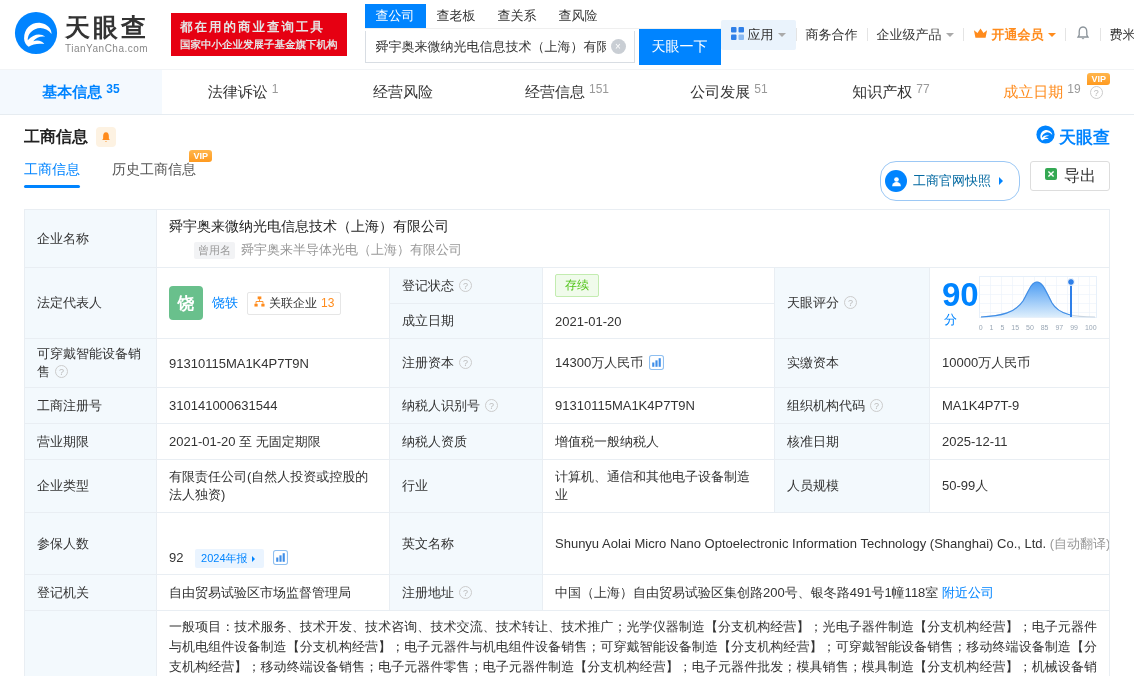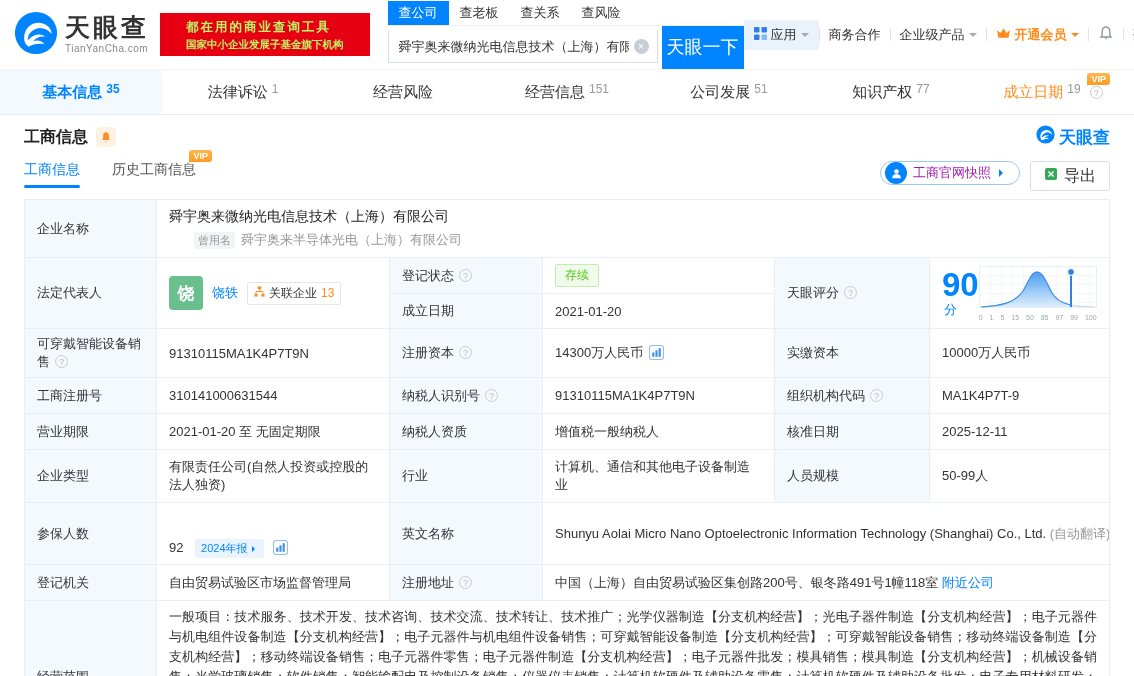--- a/index.html
+++ b/index.html
@@ -4,34 +4,34 @@
 <style>
   * { box-sizing: border-box; margin: 0; padding: 0; }
   html,body { width:1134px; height:676px; overflow:hidden; background:#fff;
     font-family:"Liberation Sans","DejaVu Sans",sans-serif; color:#333; }
 
   
   .header { height:70px; display:flex; align-items:center; padding:0 14px; border-bottom:1px solid #f2f4f6; }
   .logo { display:flex; align-items:center; gap:7px; flex:none; }
   .logo-txt .cn { font-size:25px; font-weight:bold; color:#333; letter-spacing:3px; line-height:1; }
   .logo-txt .en { font-size:10px; color:#888; letter-spacing:.5px; margin-top:3px; }
-  .slogan { background:#e60012; color:#bef264; margin-left:11px; padding:5px 26px; flex:none; }
+  .slogan { background:#e60012; color:#e5e5e5; margin-left:22px; padding:5px 9px; flex:none; }
   .slogan .l1 { font-size:12.5px; font-weight:bold; letter-spacing:2px; line-height:1.5; }
   .slogan .l2 { font-size:10.5px; font-weight:bold; line-height:1.4; }
   .searchbox { margin-left:18px; width:356px; flex:none; }
   .stabs { display:flex; align-items:flex-end; border-bottom:1px solid #efefef; }
   .stab { font-size:13px; padding:3px 11px; color:#333; cursor:pointer; }
   .stab.active { background:#0084ff; color:#fff; }
   .srow { display:flex; align-items:center; }
   .sinput { position:relative; display:flex; align-items:center; width:270px; height:32px; border:1px solid #d8dde3; border-top:none; }
   .sinput input { border:none; outline:none; width:100%; font-size:13px; padding:0 28px 0 10px; color:#333;
     font-family:"Liberation Sans","DejaVu Sans",sans-serif; }
   .clear-ic { position:absolute; right:8px; width:15px; height:15px; border-radius:50%; background:#c9ced4; color:#fff;
     font-size:10px; line-height:15px; text-align:center; cursor:pointer; }
-  .sbtn { width:82px; height:43px; background:#0084ff; color:#fff; font-size:18px; border:none; margin-left:4px;
+  .sbtn { width:82px; height:36px; background:#0084ff; color:#fff; font-size:14px; border:none; margin-left:4px;
     display:flex; align-items:center; justify-content:center; cursor:pointer; }
   .topnav { margin-left:auto; display:flex; align-items:center; font-size:13px; color:#333; }
   .tn { display:flex; align-items:center; gap:4px; padding:0 9px; cursor:pointer; white-space:nowrap; }
   .tn.apps { background:#eaf3fc; border-radius:2px; padding:6px 10px; }
   .sep { width:1px; height:13px; background:#e4e4e4; }
   .caret { width:0; height:0; border:4px solid transparent; border-top-color:#aaa; margin-top:4px; }
   .tn.vip-nav { color:#ff8b1c; font-weight:bold; }
   .tn.vip-nav .caret { border-top-color:#ff8b1c; }
 
   
@@ -54,21 +54,21 @@
   .sec-title { font-size:16px; font-weight:bold; color:#222; }
   .bell-box { width:20px; height:20px; background:#fdf2e2; border-radius:4px; margin-left:8px;
     display:flex; align-items:center; justify-content:center; }
   .watermark { margin-left:auto; display:flex; align-items:center; gap:4px; color:#0084ff; font-weight:bold; font-size:17px; }
   .subbar { display:flex; align-items:flex-start; margin-top:12px; }
   .subtab { font-size:14px; color:#555; margin-right:32px; padding-bottom:9px; position:relative; cursor:pointer; }
   .subtab.active { color:#0084ff; }
   .subtab.active::after { content:""; position:absolute; left:0; right:0; bottom:0; height:3px; background:#0084ff; border-radius:2px; }
   .subtab .viptag { position:absolute; top:-11px; right:-16px; }
   .actions { margin-left:auto; display:flex; gap:10px; }
-  .btn-snap { height:24px; border:1px solid #9cc8f5; border-radius:16px; background:#fff; color:#a21caf; font-size:13px;
+  .btn-snap { height:40px; border:1px solid #9cc8f5; border-radius:16px; background:#fff; color:#0369a1; font-size:13px;
     display:flex; align-items:center; gap:6px; padding:0 12px 0 4px; cursor:pointer;justify-content:space-between; }
   .snap-circ { width:22px; height:22px; border-radius:50%; background:#0084ff; display:flex; align-items:center; justify-content:center; }
   .tri-r { width:0; height:0; border:4px solid transparent; border-left-color:#0084ff; margin-left:2px; }
   .btn-exp { height:30px; border:1px solid #ddd; border-radius:3px; background:#fff; color:#333; font-size:16px;
     display:flex; align-items:center; gap:6px; padding:0 13px; cursor:pointer; }
 
   
   table.info { width:100%; border-collapse:collapse; table-layout:fixed; margin-top:8px; }
   .info td { border:1px solid #e9eef3; font-size:13px; padding:6px 12px; vertical-align:middle; color:#333; overflow:hidden; }
   .info td.lbl { background:#f3f9fd; }

